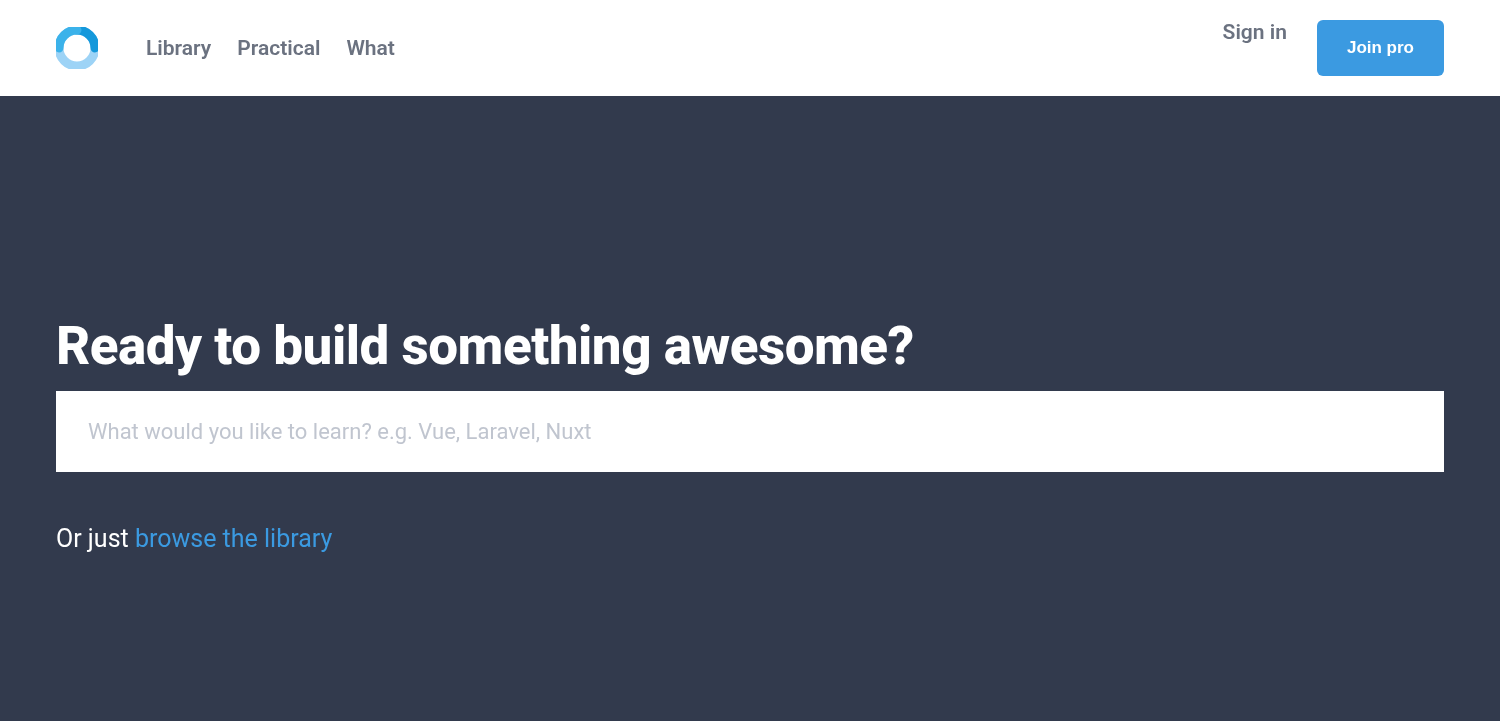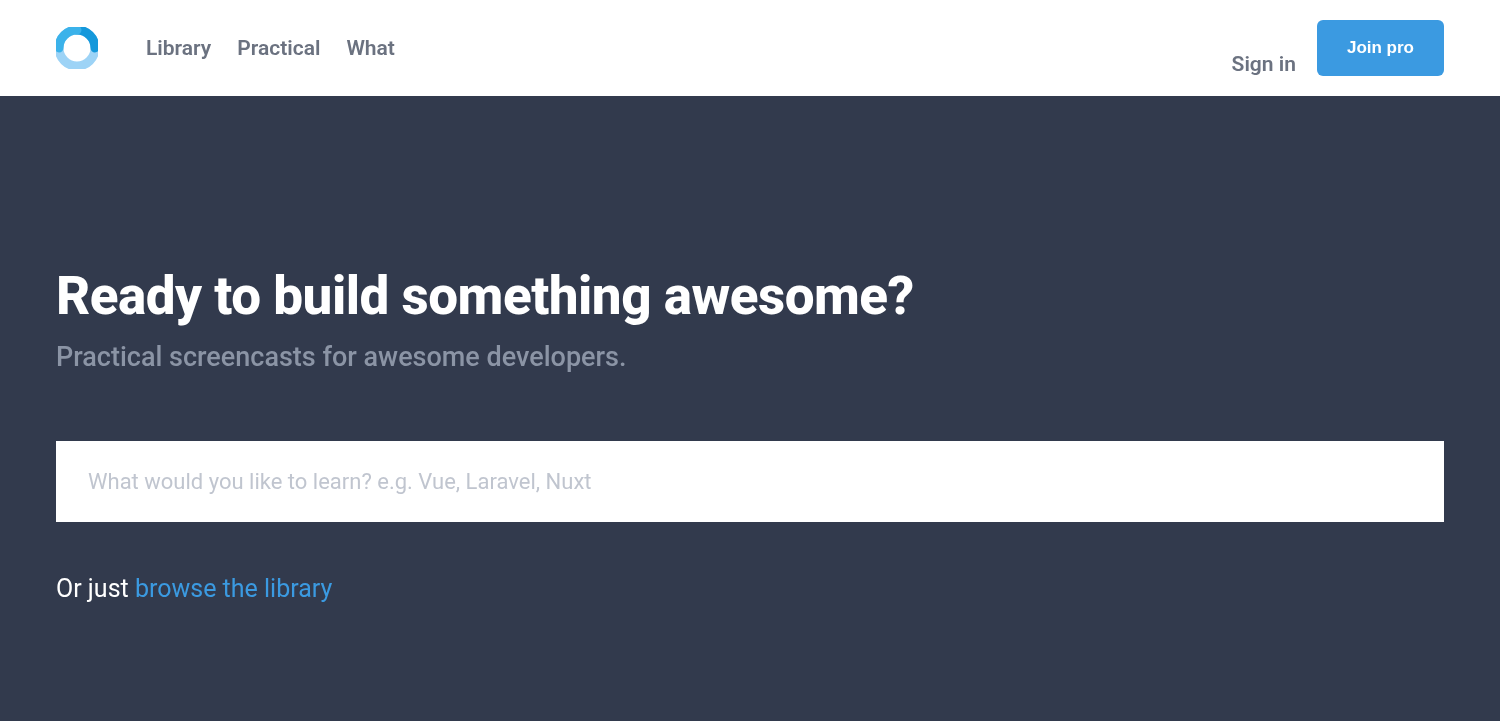--- a/index.html
+++ b/index.html
@@ -32,22 +32,22 @@
     }
     .nav-link {
       color: #6b7280;
       font-size: 21px;
       font-weight: 600;
       cursor: pointer;
       text-decoration: none;
     }
     .header-right {
       display: flex;
-      align-items: flex-end;
-      gap: 21px;
+      align-items: flex-start;
+      gap: 30px;
     }
     .sign-in {
       color: #6b7280;
       font-size: 21px;
       font-weight: 600;
       cursor: pointer;
     }
     .join-pro {
       background: #3b9ae1;
       color: #ffffff;
@@ -123,19 +123,18 @@
   </nav>
   <div class="header-right">
     <a class="sign-in">Sign in</a>
     <button class="join-pro">Join pro</button>
   </div>
 </header>
 
 <section class="hero">
   <div class="hero-content">
     <h1 class="hero-title">Ready to build something awesome?</h1>
-    <p class="hero-subtitle">Practical screencasts for awesome developers.</p>
     <input class="search-input" type="text" placeholder="What would you like to learn? e.g. Vue, Laravel, Nuxt" style="">
     <p class="browse-line">
       <span>Or just </span><span class="browse-link">browse the library</span>
     </p>
   </div>
 </section>
 
 </body></html>

